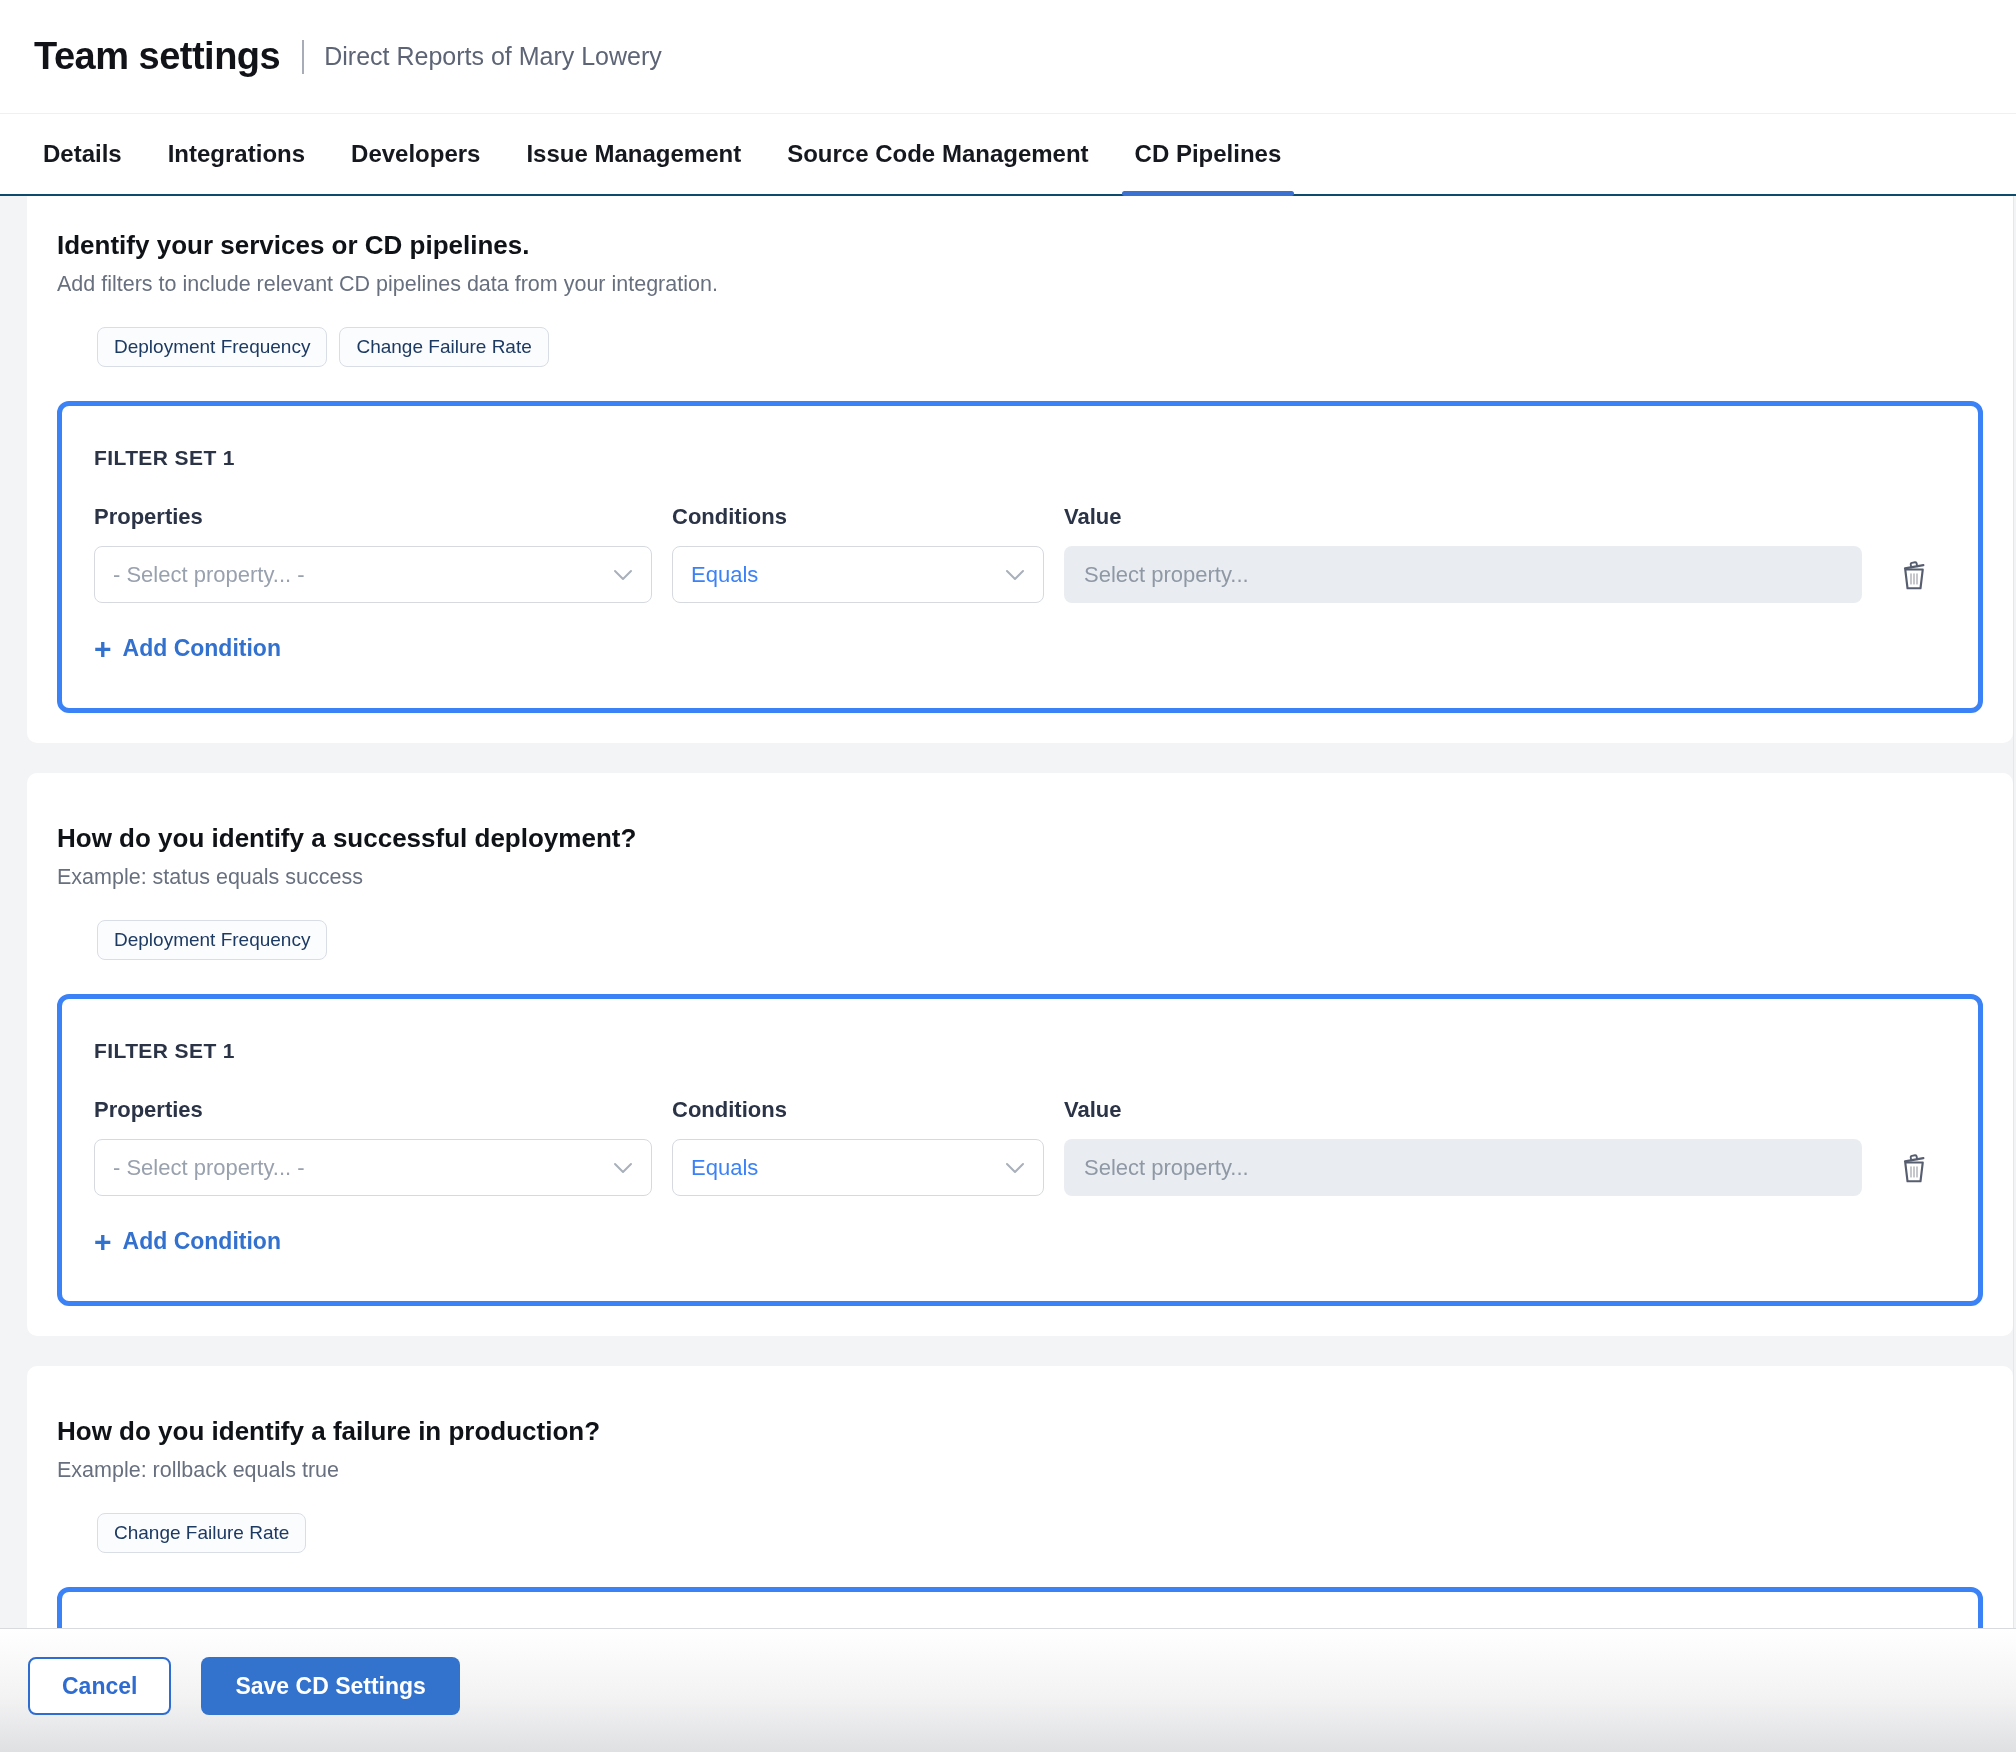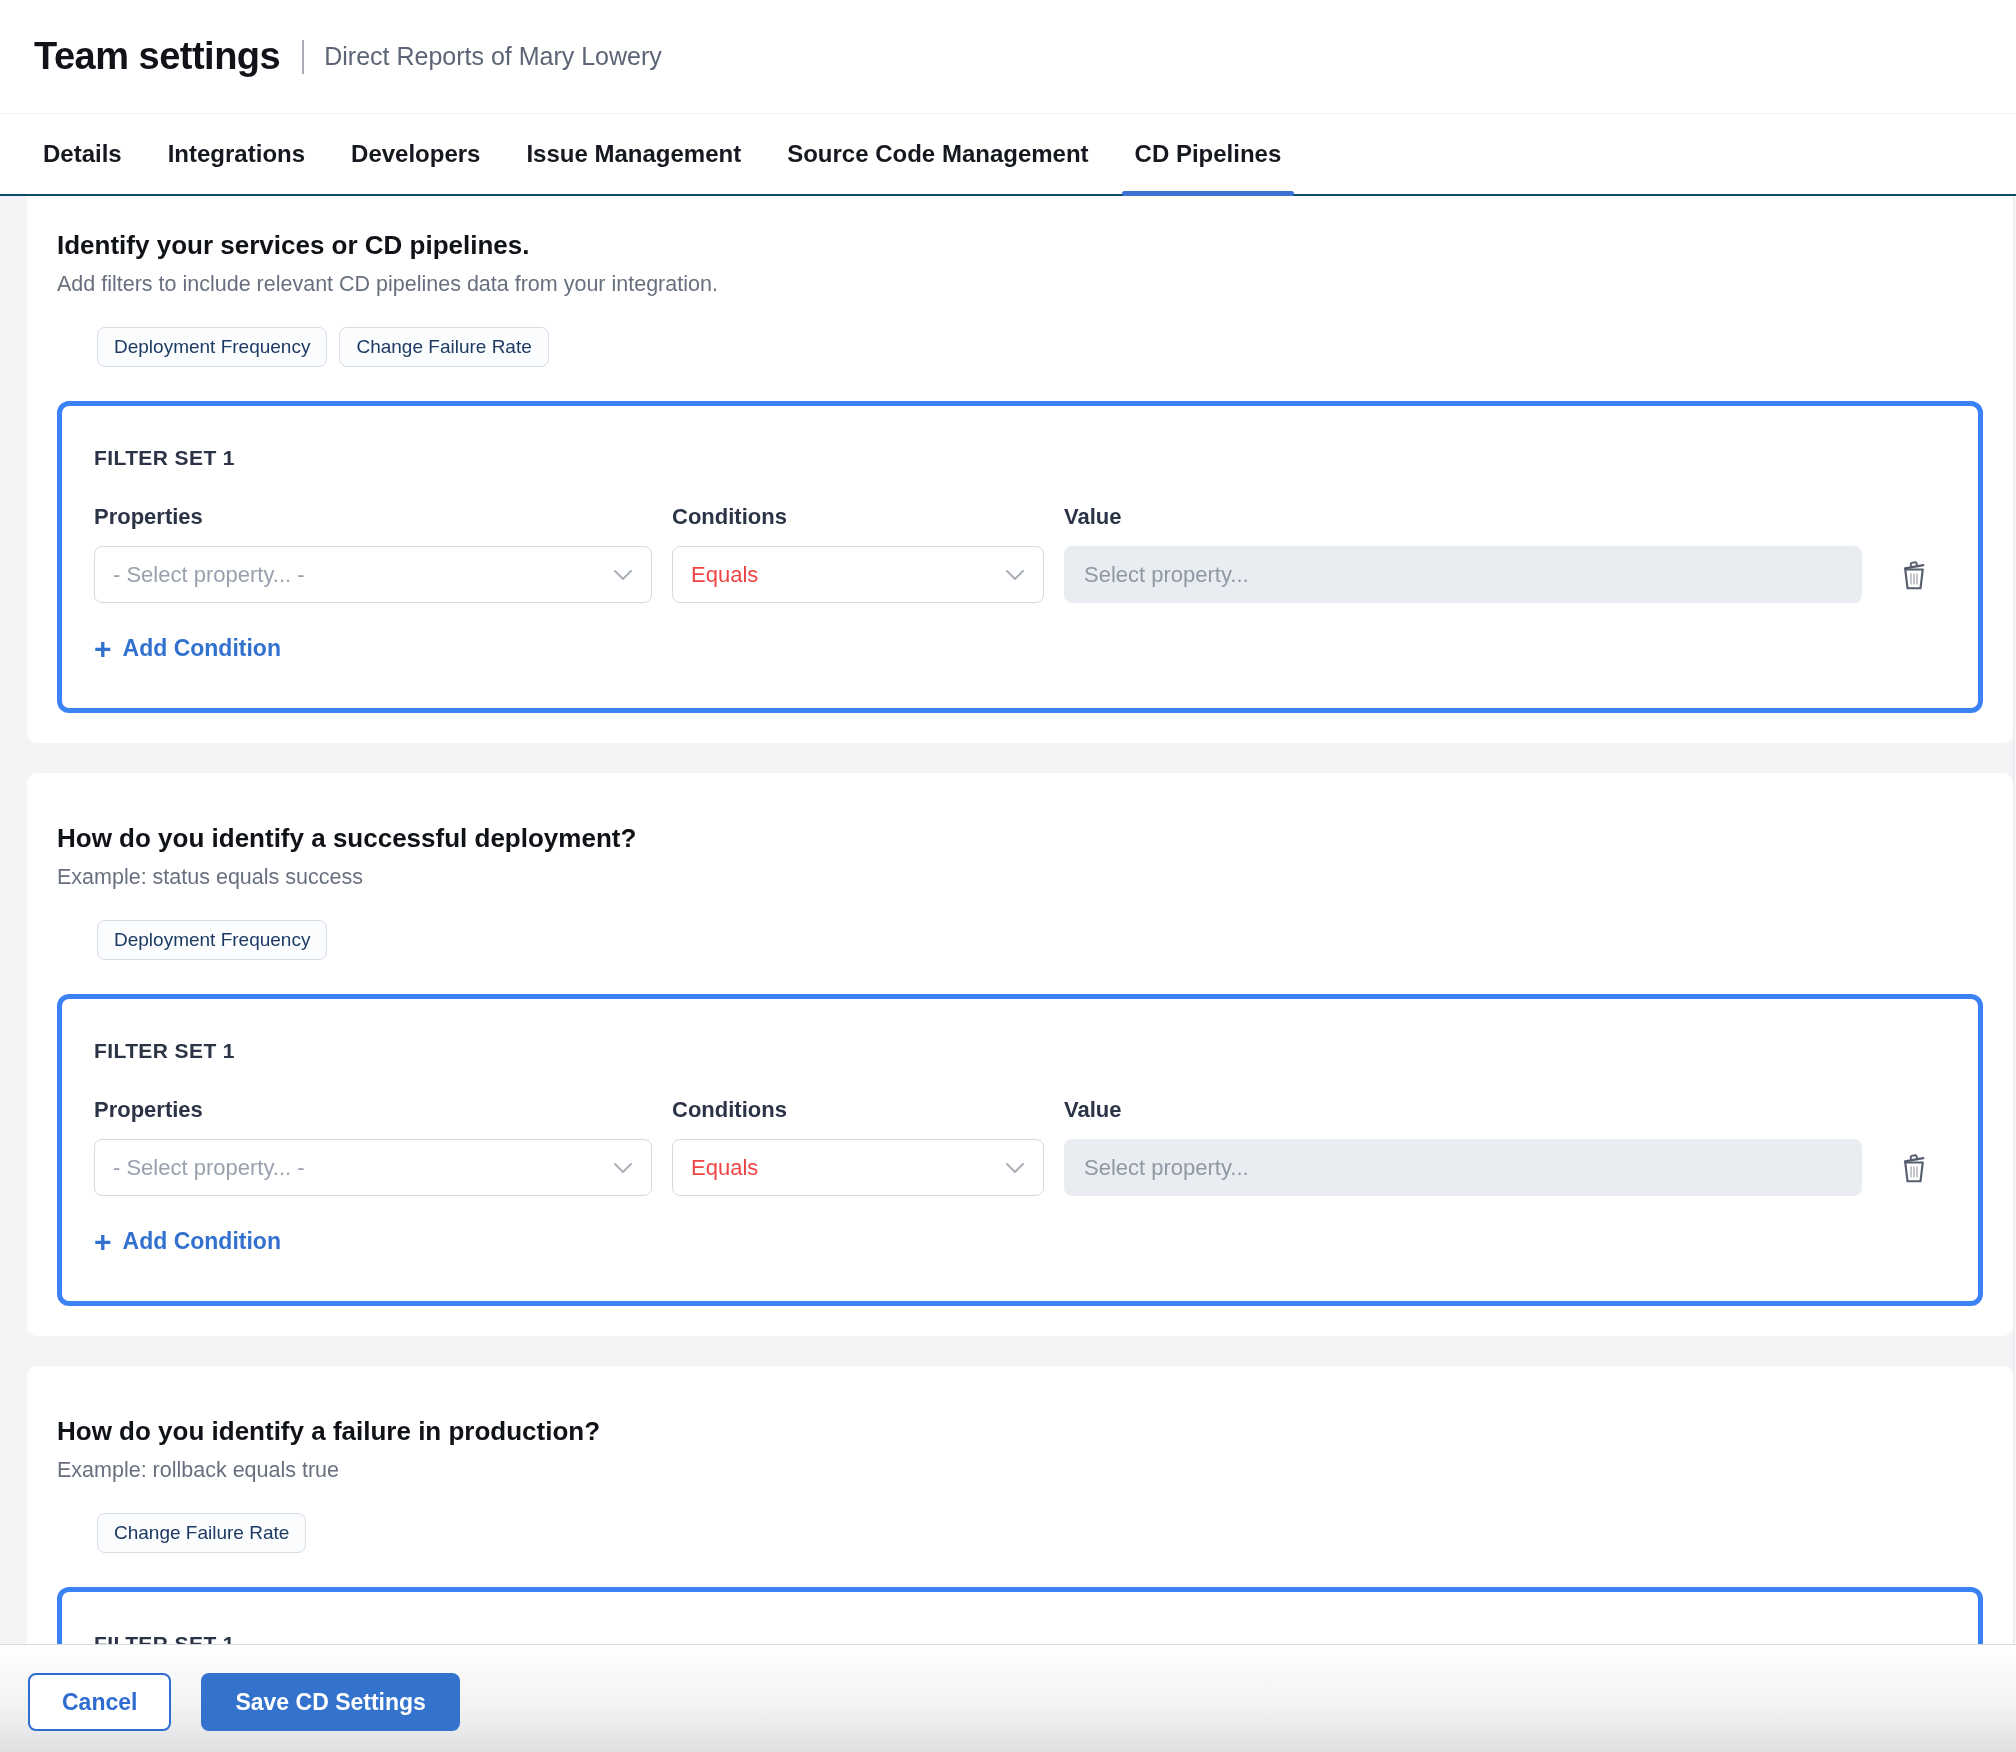--- a/index.html
+++ b/index.html
@@ -35,35 +35,35 @@
   
   .filter-card { margin-top:34px; border:5px solid #3b82f6; border-radius:12px; padding:40px 32px 46px 32px; }
   .filter-title { font-size:21px; font-weight:700; color:#2b3346; letter-spacing:0.4px; }
   .filter-grid { display:grid; grid-template-columns:558px 372px 1fr 64px; column-gap:20px; row-gap:16px;
                  margin-top:34px; align-items:center; }
   .flabel { font-size:22px; font-weight:700; color:#2b3346; align-self:end; }
   .select { height:57px; background:#fff; border:1px solid #d6dae0; border-radius:8px; display:flex;
             align-items:center; justify-content:space-between; padding:0 18px; cursor:pointer; }
   .select-text { font-size:22px; }
   .select-text.placeholder { color:#99a1ae; }
-  .select-text.value { color:#ef4444; }
+  .select-text.value { color:#3b82f6; }
   .chevron { flex:none; margin-left:12px; }
   .value-input { height:57px; border:none; background:#e9edf1; border-radius:8px; padding:0 20px;
                  font-family:inherit; font-size:22px; color:#14161a; width:100%; }
   .value-input::placeholder { color:#8f98a5; }
   .trash-btn { background:none; border:none; cursor:pointer; justify-self:center; padding:4px; line-height:0; }
   .add-cond { margin-top:32px; display:flex; align-items:center; gap:11px; background:none; border:none;
               cursor:pointer; font-family:inherit; font-size:23px; font-weight:700; color:#3371cf; }
   .plus { font-size:30px; font-weight:600; line-height:22px; }
 
   
   .gutter-line { position:absolute; top:196px; bottom:0; right:2px; width:1px; background:#e5e7ea; }
 
   
-  .footer { position:absolute; left:0; right:0; bottom:0; height:108px; border-top:1px solid #d8dadd;
+  .footer { position:absolute; left:0; right:0; bottom:0; height:124px; border-top:1px solid #d8dadd;
             background:linear-gradient(180deg,#ffffff 0%,#f3f3f4 55%,#dfe0e2 100%);
             display:flex; align-items:flex-start; gap:30px; padding:28px 0 0 28px; }
   .btn { height:58px; border-radius:8px; font-family:inherit; font-size:23px; font-weight:700; cursor:pointer; }
   .btn-cancel { background:#fff; border:2px solid #2e6cd1; color:#2e6cd1; padding:0 32px; }
   .btn-save { background:#3373cd; border:none; color:#fff; padding:16px 34px; }
 </style>
 </head>
 <body>
 
 <div class="page">

